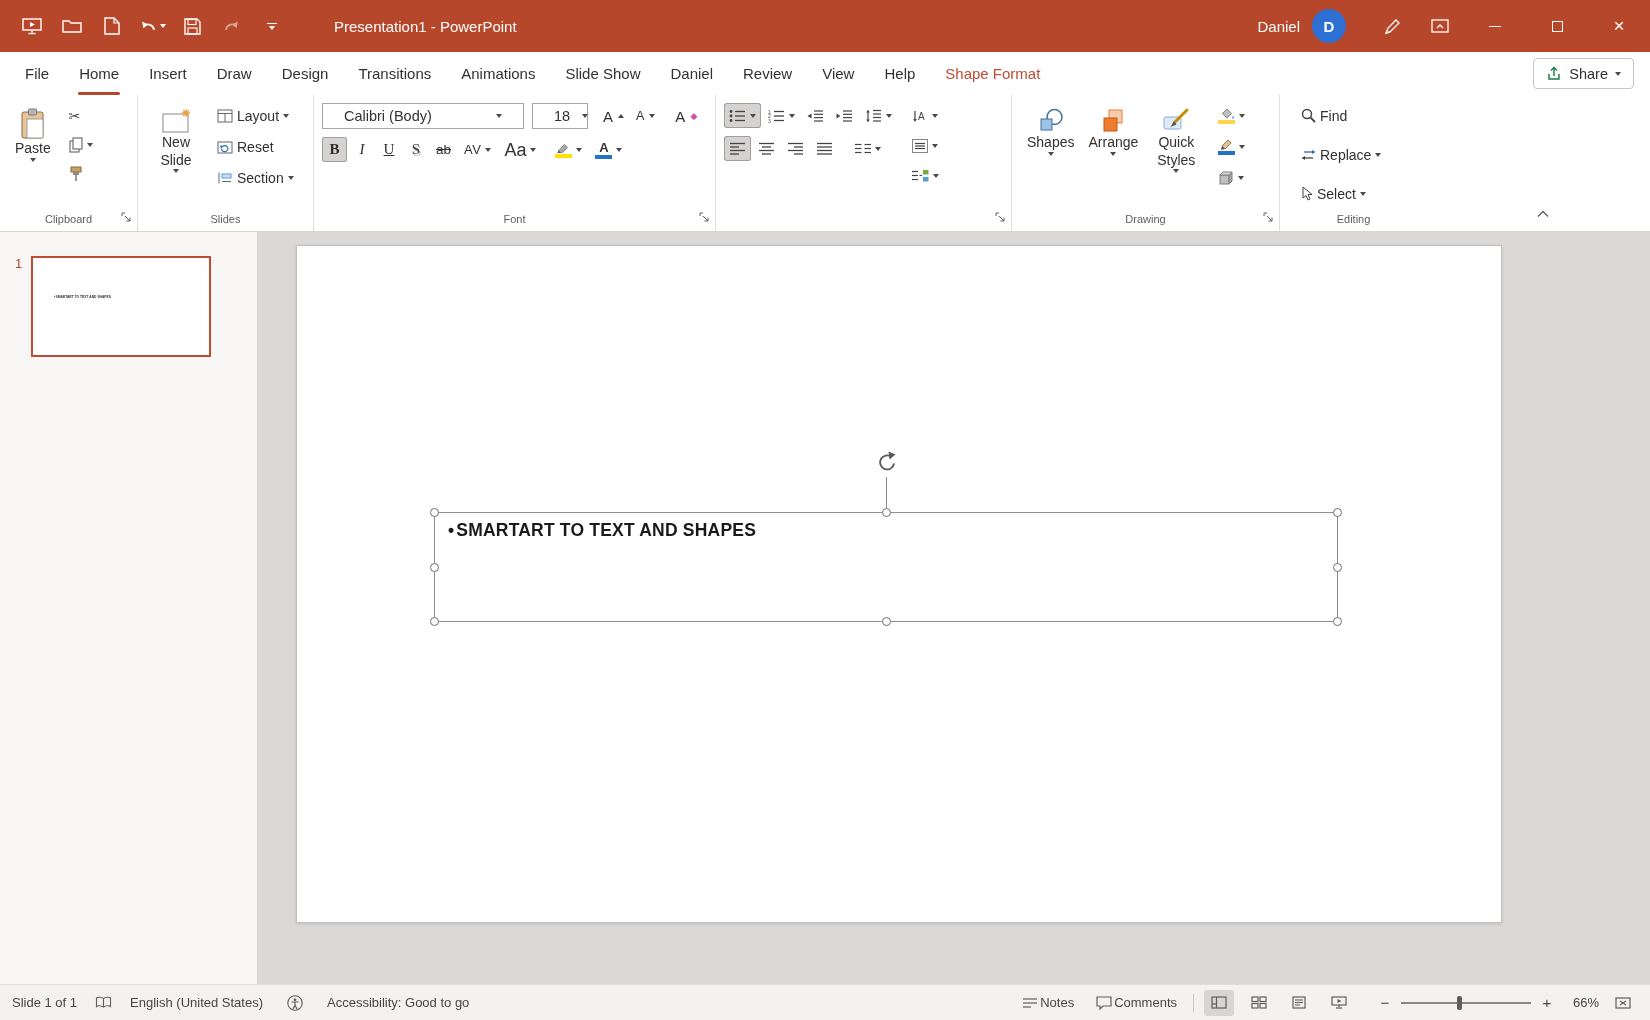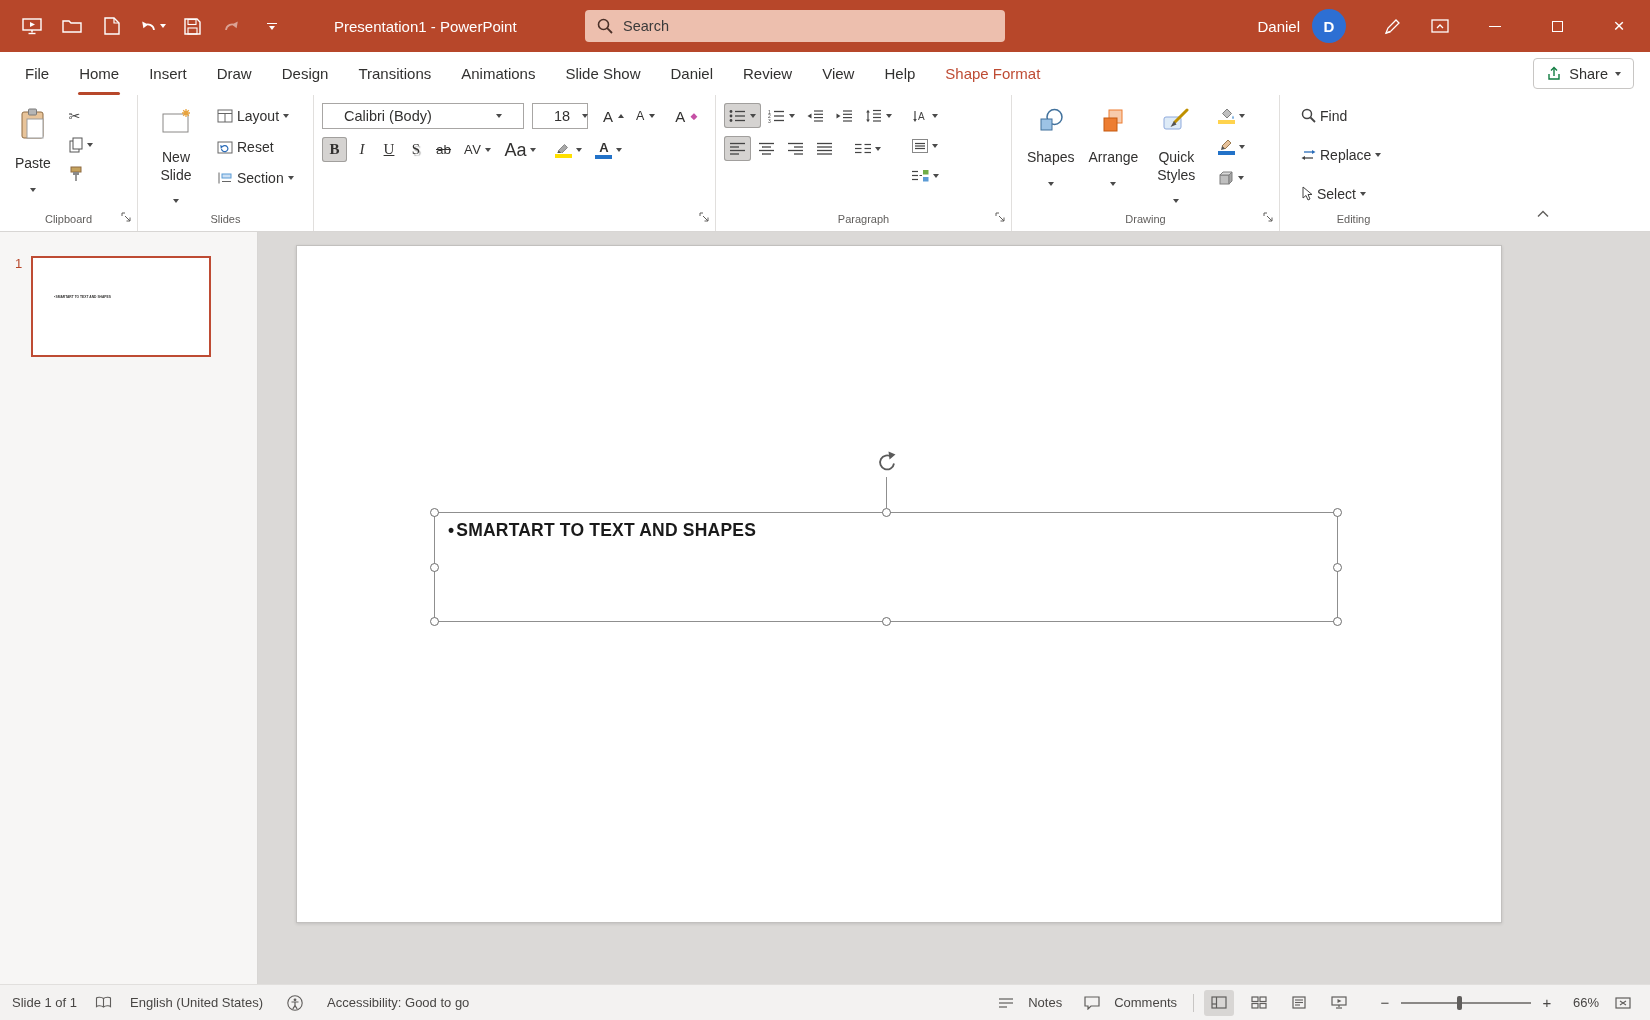--- a/index.html
+++ b/index.html
@@ -37,21 +37,21 @@
 .share-btn{position:absolute;right:16px;top:6px;height:31px;border:1px solid #C8C6C4;border-radius:4px;display:flex;align-items:center;gap:7px;padding:0 12px;font-size:14.5px;background:#fff}
 .chev{width:0;height:0;border-left:3.5px solid transparent;border-right:3.5px solid transparent;border-top:4px solid #4A4A4A;display:inline-block;flex:0 0 auto}
 
 
 .ribbon{flex:0 0 137px;background:#fff;display:flex;border-bottom:1px solid #D8D6D4;position:relative}
 .rgroup{display:flex;flex-direction:column;padding:6px 2px 0;position:relative}
 .rgroup+.rgroup{border-left:1px solid #E1DFDD}
 .rbody{flex:1;display:flex;align-items:flex-start;padding:2px 6px 0}
 .rlabel{height:24px;font-size:11px;color:#605E5C;display:flex;align-items:center;justify-content:center}
 .launcher{position:absolute;right:4px;bottom:7px;width:14px;height:14px;display:flex;align-items:center;justify-content:center}
-.bigbtn{display:flex;flex-direction:column;align-items:center;gap:15px;padding:5px 7px 2px;border-radius:3px;font-size:14px;text-align:center;line-height:1.25;cursor:default}
+.bigbtn{display:flex;flex-direction:column;align-items:center;gap:0;padding:5px 7px 2px;border-radius:3px;font-size:14px;text-align:center;line-height:1.25;cursor:default}
 .sbtn{display:flex;align-items:center;gap:4px;height:25px;padding:0 5px;border-radius:3px;font-size:14px;cursor:default}
 .pressed{background:#D5D3D1;box-shadow:inset 0 0 0 1px #A19F9D}
 .iconcol{display:flex;flex-direction:column;gap:4px;margin-left:6px}
 .combo{height:26px;border:1px solid #A8A6A4;background:#fff;display:flex;align-items:center;padding:0 21px;gap:6px;font-size:14.5px}
 .combo .sp{flex:1}
 .fontcol,.pmain{display:flex;flex-direction:column;gap:8px}
 .frow,.prow{display:flex;align-items:center;gap:2px}
 .pside{display:flex;flex-direction:column;gap:5px;margin-left:10px}
 .glyph{font-size:15px;line-height:1}
 .bold-g{font-weight:700;font-family:"Liberation Serif","DejaVu Serif",serif}
@@ -83,21 +83,21 @@
 .h-w{left:-5px;top:calc(50% - 4.5px)}.h-e{right:-5px;top:calc(50% - 4.5px)}
 .h-sw{left:-5px;bottom:-5px}.h-s{left:calc(50% - 4.5px);bottom:-5px}.h-se{right:-5px;bottom:-5px}
 .rotline{position:absolute;left:calc(50% - .5px);top:-36px;width:1px;height:31px;background:#8F8F8F}
 .rotate{position:absolute;left:calc(50% - 12px);top:-62px;width:24px;height:24px}
 .seltext{margin:7px 0 0 13px;font-size:17.5px;font-weight:700;display:flex;gap:2px;letter-spacing:.2px;color:#1A1A1A}
 
 
 .statusbar{flex:0 0 36px;background:#F3F2F1;border-top:1px solid #E1DFDD;display:flex;align-items:center;font-size:13px;color:#484644;padding:0 12px}
 .sb-left{display:flex;align-items:center;gap:18px}
 .sb-right{margin-left:auto;display:flex;align-items:center;gap:10px}
-.sb-btn{display:flex;align-items:center;gap:14px;padding:4px 6px;border-radius:3px}
+.sb-btn{display:flex;align-items:center;gap:2px;padding:4px 6px;border-radius:3px}
 .viewbtn{width:30px;height:26px;display:flex;align-items:center;justify-content:center;border-radius:3px}
 .viewbtn.active{background:#D8D6D4}
 .zoomwrap{display:flex;align-items:center;gap:9px;margin-left:14px}
 .zglyph{font-size:15px;color:#484644;width:14px;text-align:center}
 .ztrack{width:130px;height:2px;background:#8A8886;position:relative}
 .zthumb{position:absolute;left:56px;top:-6px;width:5px;height:14px;background:#605E5C;border-radius:2px}
 .zpct{width:36px;text-align:right}
 .sbsep{width:1px;height:18px;background:#C8C6C4}
 </style>
 </head>
@@ -159,29 +159,20 @@
           </span>
       </span>
       <span class="qbtn">
         <span class="qcust">
             <span class="bar"></span>
             <span class="qchev"></span>
           </span>
       </span>
     </div>
     <div class="apptitle">Presentation1 - PowerPoint</div>
-    <div class="searchbox">
-      <span>
-          <svg width="16" height="16">
-            <circle cx="6.5" cy="6.5" r="5" fill="none" stroke="#4A3028" stroke-width="1.6"></circle>
-            <line x1="10.2" y1="10.2" x2="15" y2="15" stroke="#4A3028" stroke-width="1.8"></line>
-          </svg>
-        </span>
-      <input placeholder="Search" style="">
-    </div>
     <div class="tright">
       <span class="uname">Daniel</span>
       <span class="avatar">
           <span>D</span>
         </span>
       <span class="tbtn">
         <span>
             <svg width="17" height="17">
               <path d="M2 15 L4 10 L12 2 L15 5 L7 13 Z" fill="none" stroke="#fff" stroke-width="1.3"></path>
               <path d="M2 15 L6.5 13.8" stroke="#fff" stroke-width="1.3"></path>
@@ -402,20 +393,23 @@
             <span class="sbtn">
               <span class="colorstack">
                 <span class="glyph" style="font-size:13px;font-weight:700">A</span>
                 <span class="cbar" style="background:#2272C8"></span>
               </span>
               <span class="chev"></span>
             </span>
           </div>
         </div>
       </div>
+      <div class="rlabel">
+          <span>Font</span>
+        </div>
       <span class="launcher">
           <svg width="11" height="11">
             <path d="M1 4 V1 h3" fill="none" stroke="#605E5C"></path>
             <path d="M4 4 l5 5" stroke="#605E5C"></path>
             <path d="M9 5.5 V9 H5.5" fill="none" stroke="#605E5C"></path>
           </svg>
         </span>
     </div>
 
     <div class="rgroup" style="width:296px">
@@ -595,23 +589,20 @@
                   </g>
                   <path d="M7.5 6.5 h2.5" stroke="#444"></path>
                   <rect x="11" y="1" width="5.5" height="4.5" fill="#70AD47"></rect>
                   <rect x="11" y="8" width="5.5" height="4.5" fill="#5B9BD5"></rect>
                 </svg>
               </span>
             <span class="chev"></span>
           </span>
         </div>
       </div>
-      <div class="rlabel">
-          <span>Paragraph</span>
-        </div>
       <span class="launcher">
           <svg width="11" height="11">
             <path d="M1 4 V1 h3" fill="none" stroke="#605E5C"></path>
             <path d="M4 4 l5 5" stroke="#605E5C"></path>
             <path d="M9 5.5 V9 H5.5" fill="none" stroke="#605E5C"></path>
           </svg>
         </span>
     </div>
 
     <div class="rgroup" style="width:268px">

